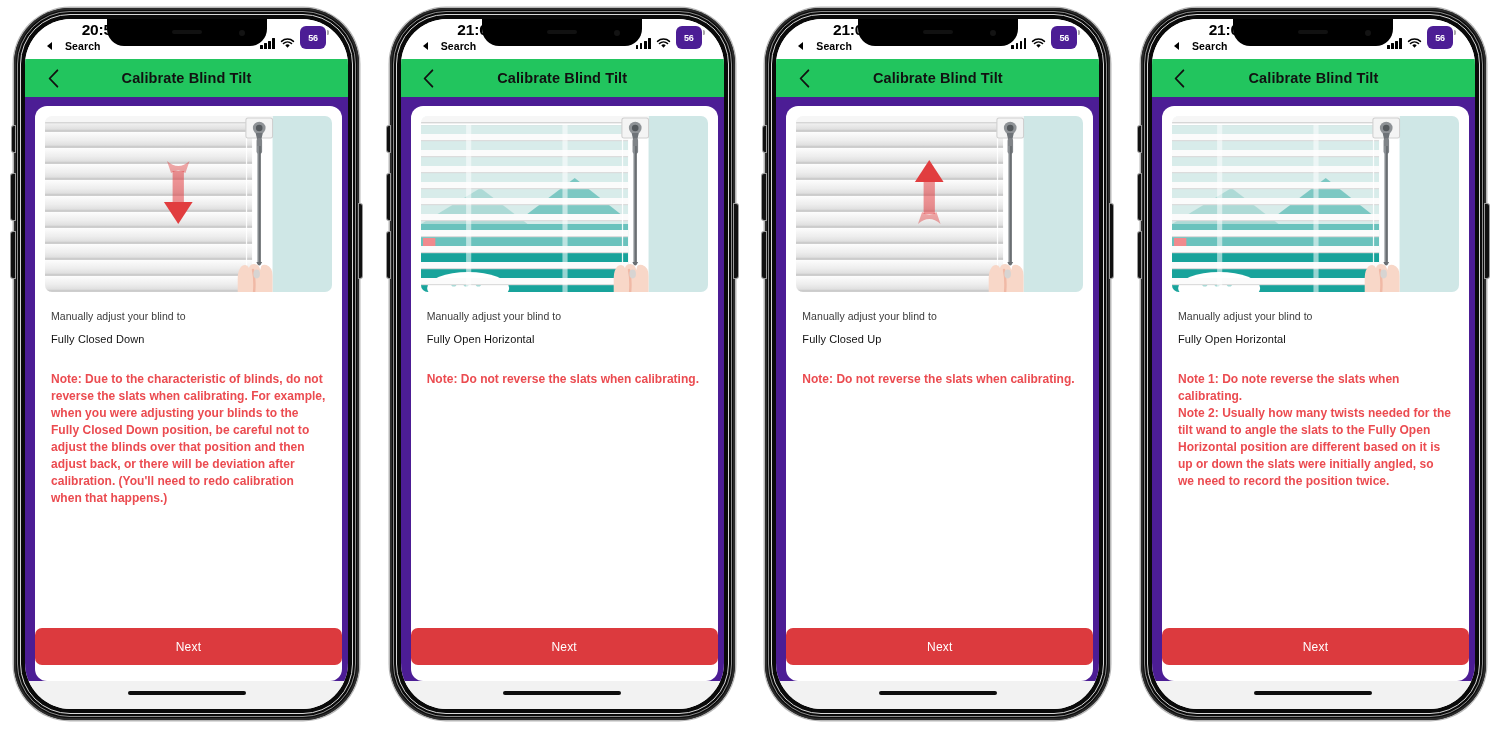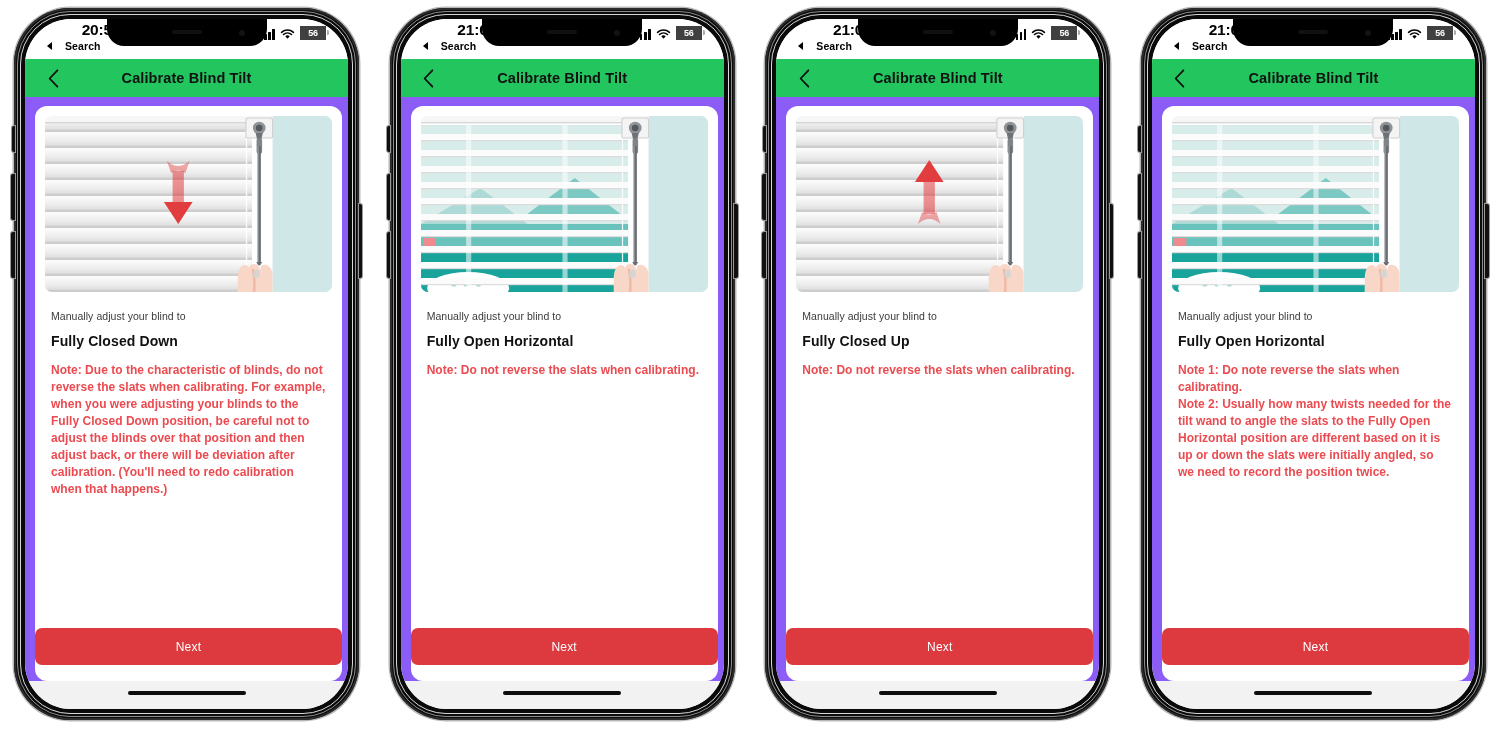--- a/index.html
+++ b/index.html
@@ -132,23 +132,23 @@
   .sig { display: flex; align-items: flex-end; gap: 1.5px; height: 11px; }
   .sig i { display: block; width: 2.6px; background: #000; border-radius: 0.5px; }
   .sig i:nth-child(1){ height: 4px; }
   .sig i:nth-child(2){ height: 6px; }
   .sig i:nth-child(3){ height: 8.5px; }
   .sig i:nth-child(4){ height: 11px; }
   .wifi { position: relative; width: 15px; height: 11px; }
   .wifi svg { display:block; }
   .batt {
     position: relative;
-    width: 26px; height: 14px;
-    border-radius: 0;
-    background: #404040;
+    width: 26px; height: 23px;
+    border-radius: 6px;
+    background: #4c1d95;
     display: flex; align-items: center; justify-content: center;
   }
   .batt-num {
     color: #fff;
     font-size: 9px;
     font-weight: bold;
     letter-spacing: -0.3px;
   }
   .batt:after {
     content: "";
@@ -181,21 +181,21 @@
   .nav-title {
     font-size: 14.5px;
     font-weight: bold;
     color: #111;
     letter-spacing: 0.1px;
   }
 
   
   .content {
     flex: 1 1 auto;
-    background: #8b5cf6;
+    background: #4c1d95;
     padding: 9px 6px 0 10px;
     display: flex;
     flex-direction: column;
     min-height: 0;
     position: relative;
   }
   .card {
     background: #ffffff;
     border-radius: 12px;
     flex: 1 1 auto;
@@ -225,24 +225,24 @@
     padding: 18px 16px 0 16px;
     flex: 1 1 auto;
   }
   .lead {
     font-size: 10.5px;
     color: #3b3b3b;
     margin-bottom: 11px;
     letter-spacing: 0.05px;
   }
   .headline {
-    font-size: 14px;
-    font-weight: bold;
+    font-size: 11px;
+    font-weight: normal;
     color: #111;
-    margin-bottom: 13px;
+    margin-bottom: 26px;
     letter-spacing: 0.1px;
   }
   .note {
     font-size: 12px;
     line-height: 1.42;
     color: #eb4b50;
     white-space: pre-line;
     letter-spacing: 0.02px;
     font-weight: bold;
   }

